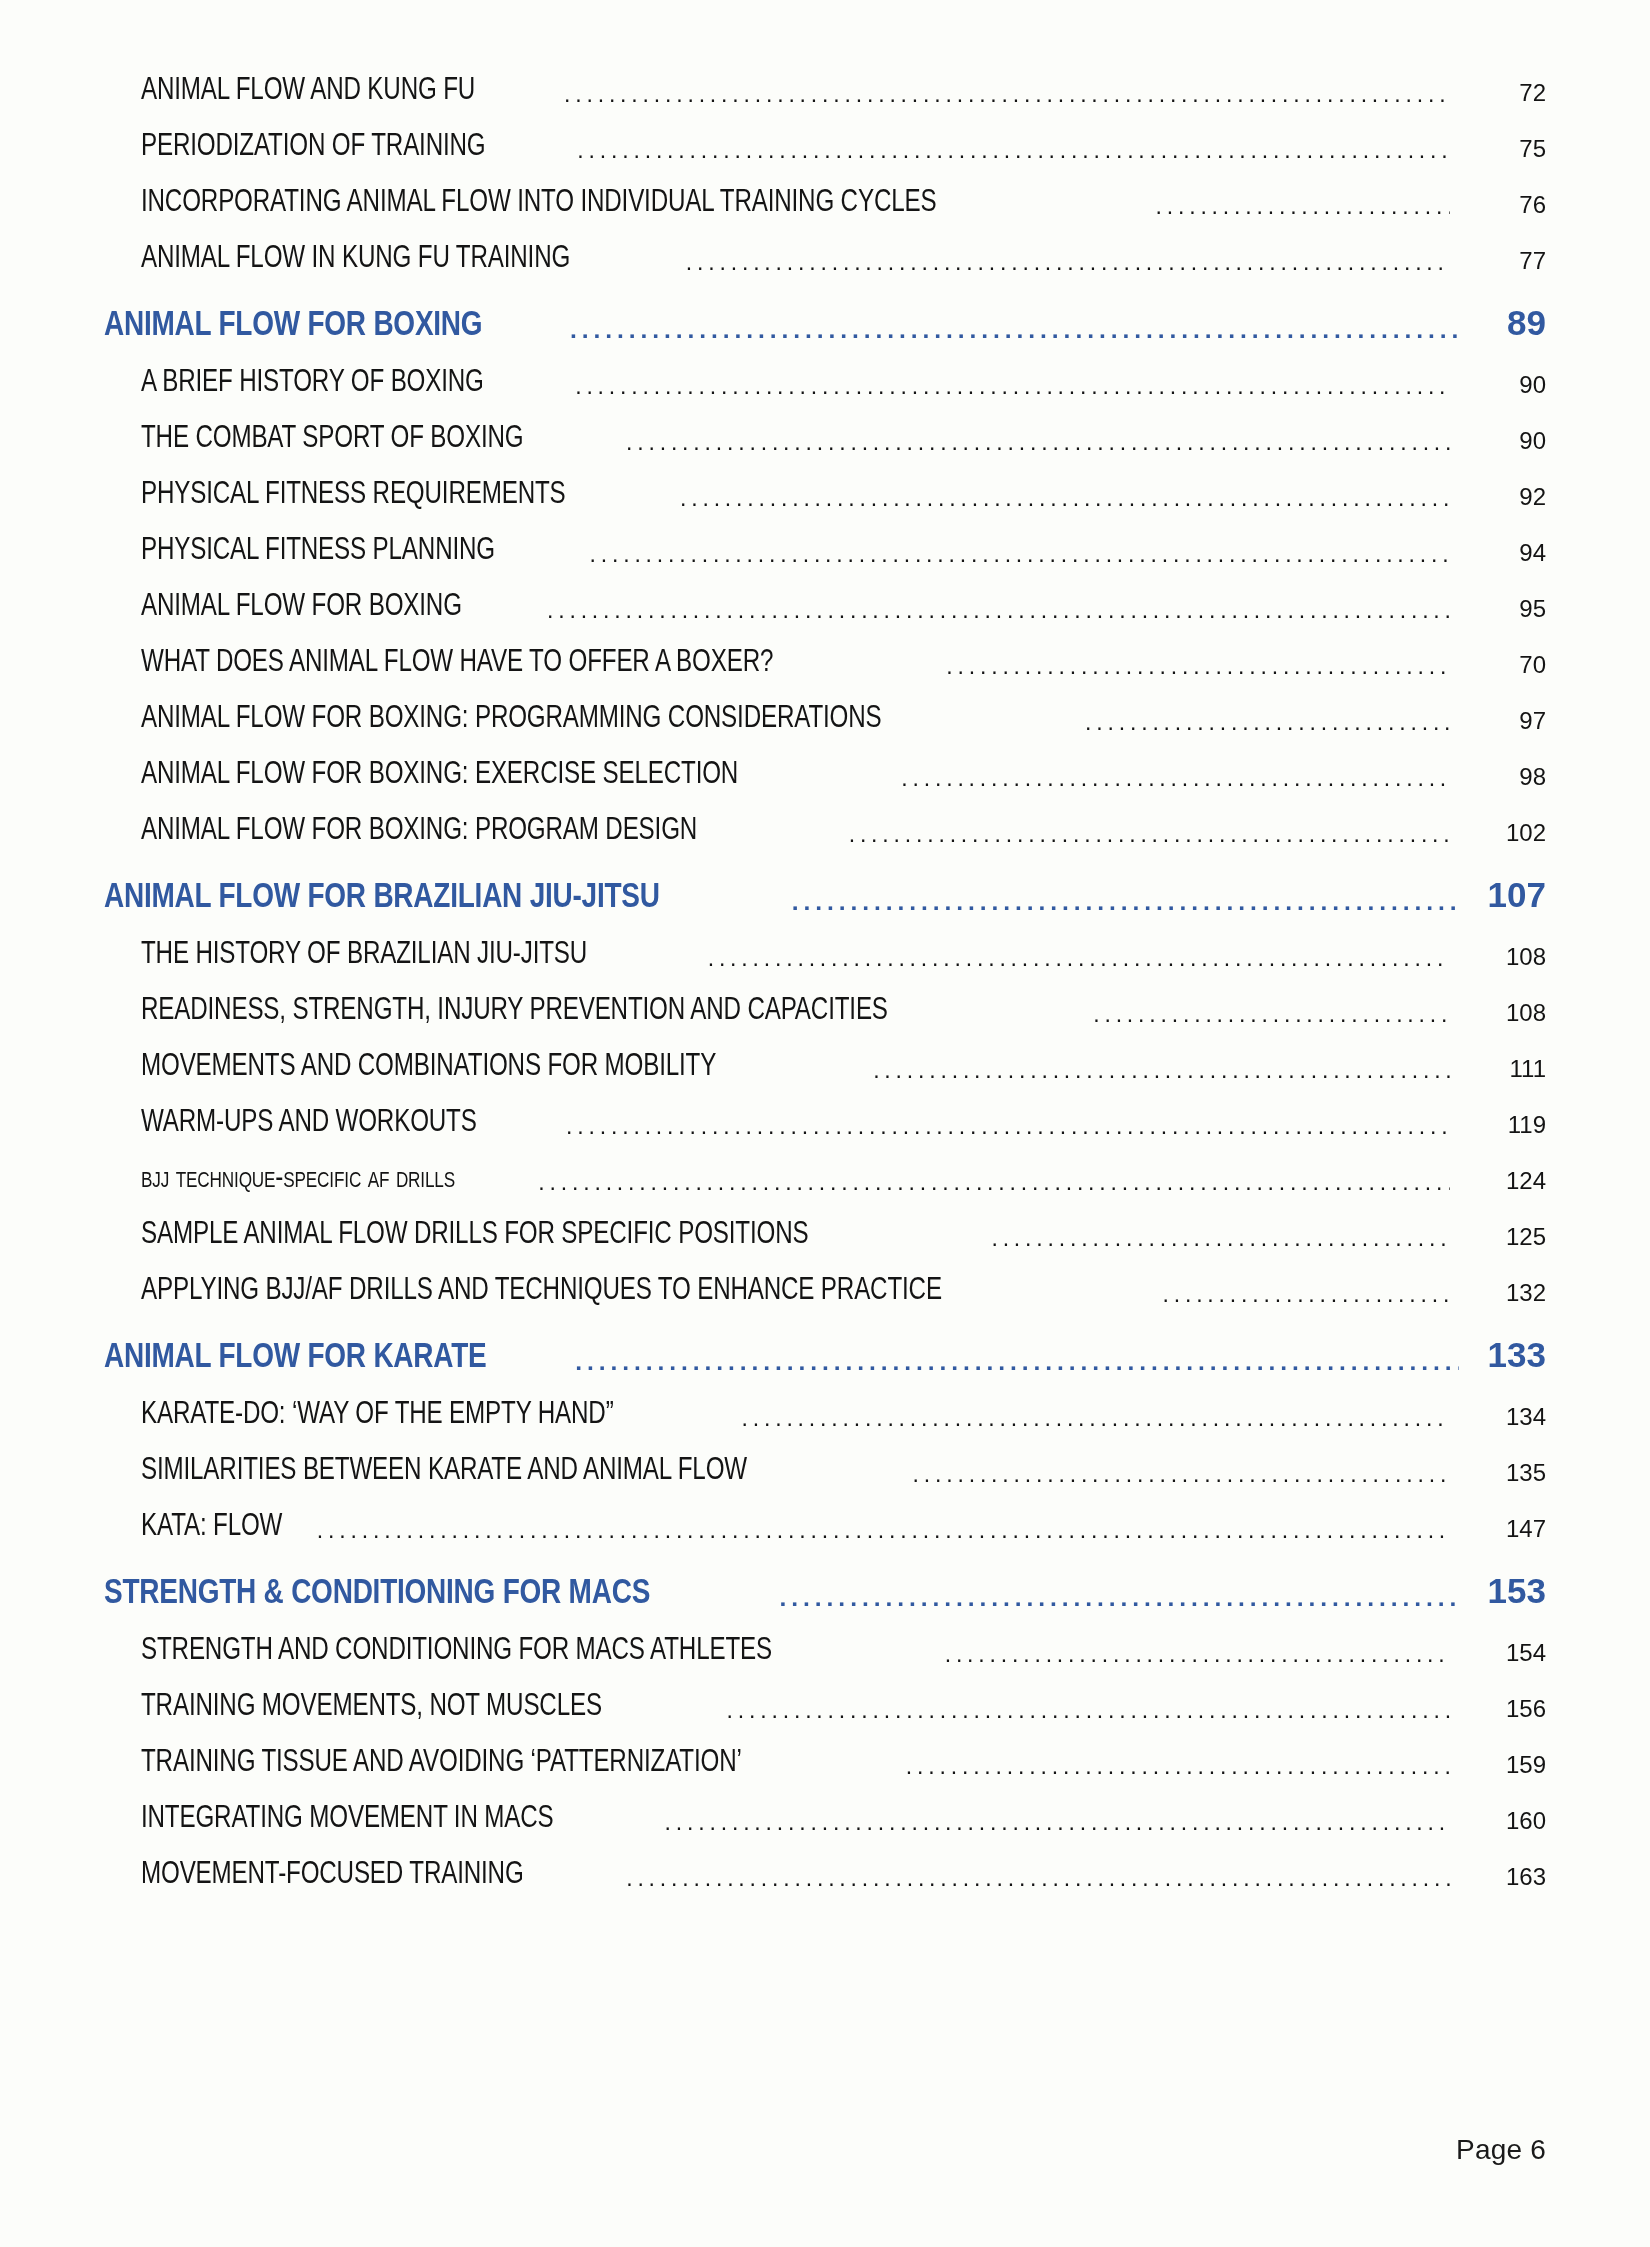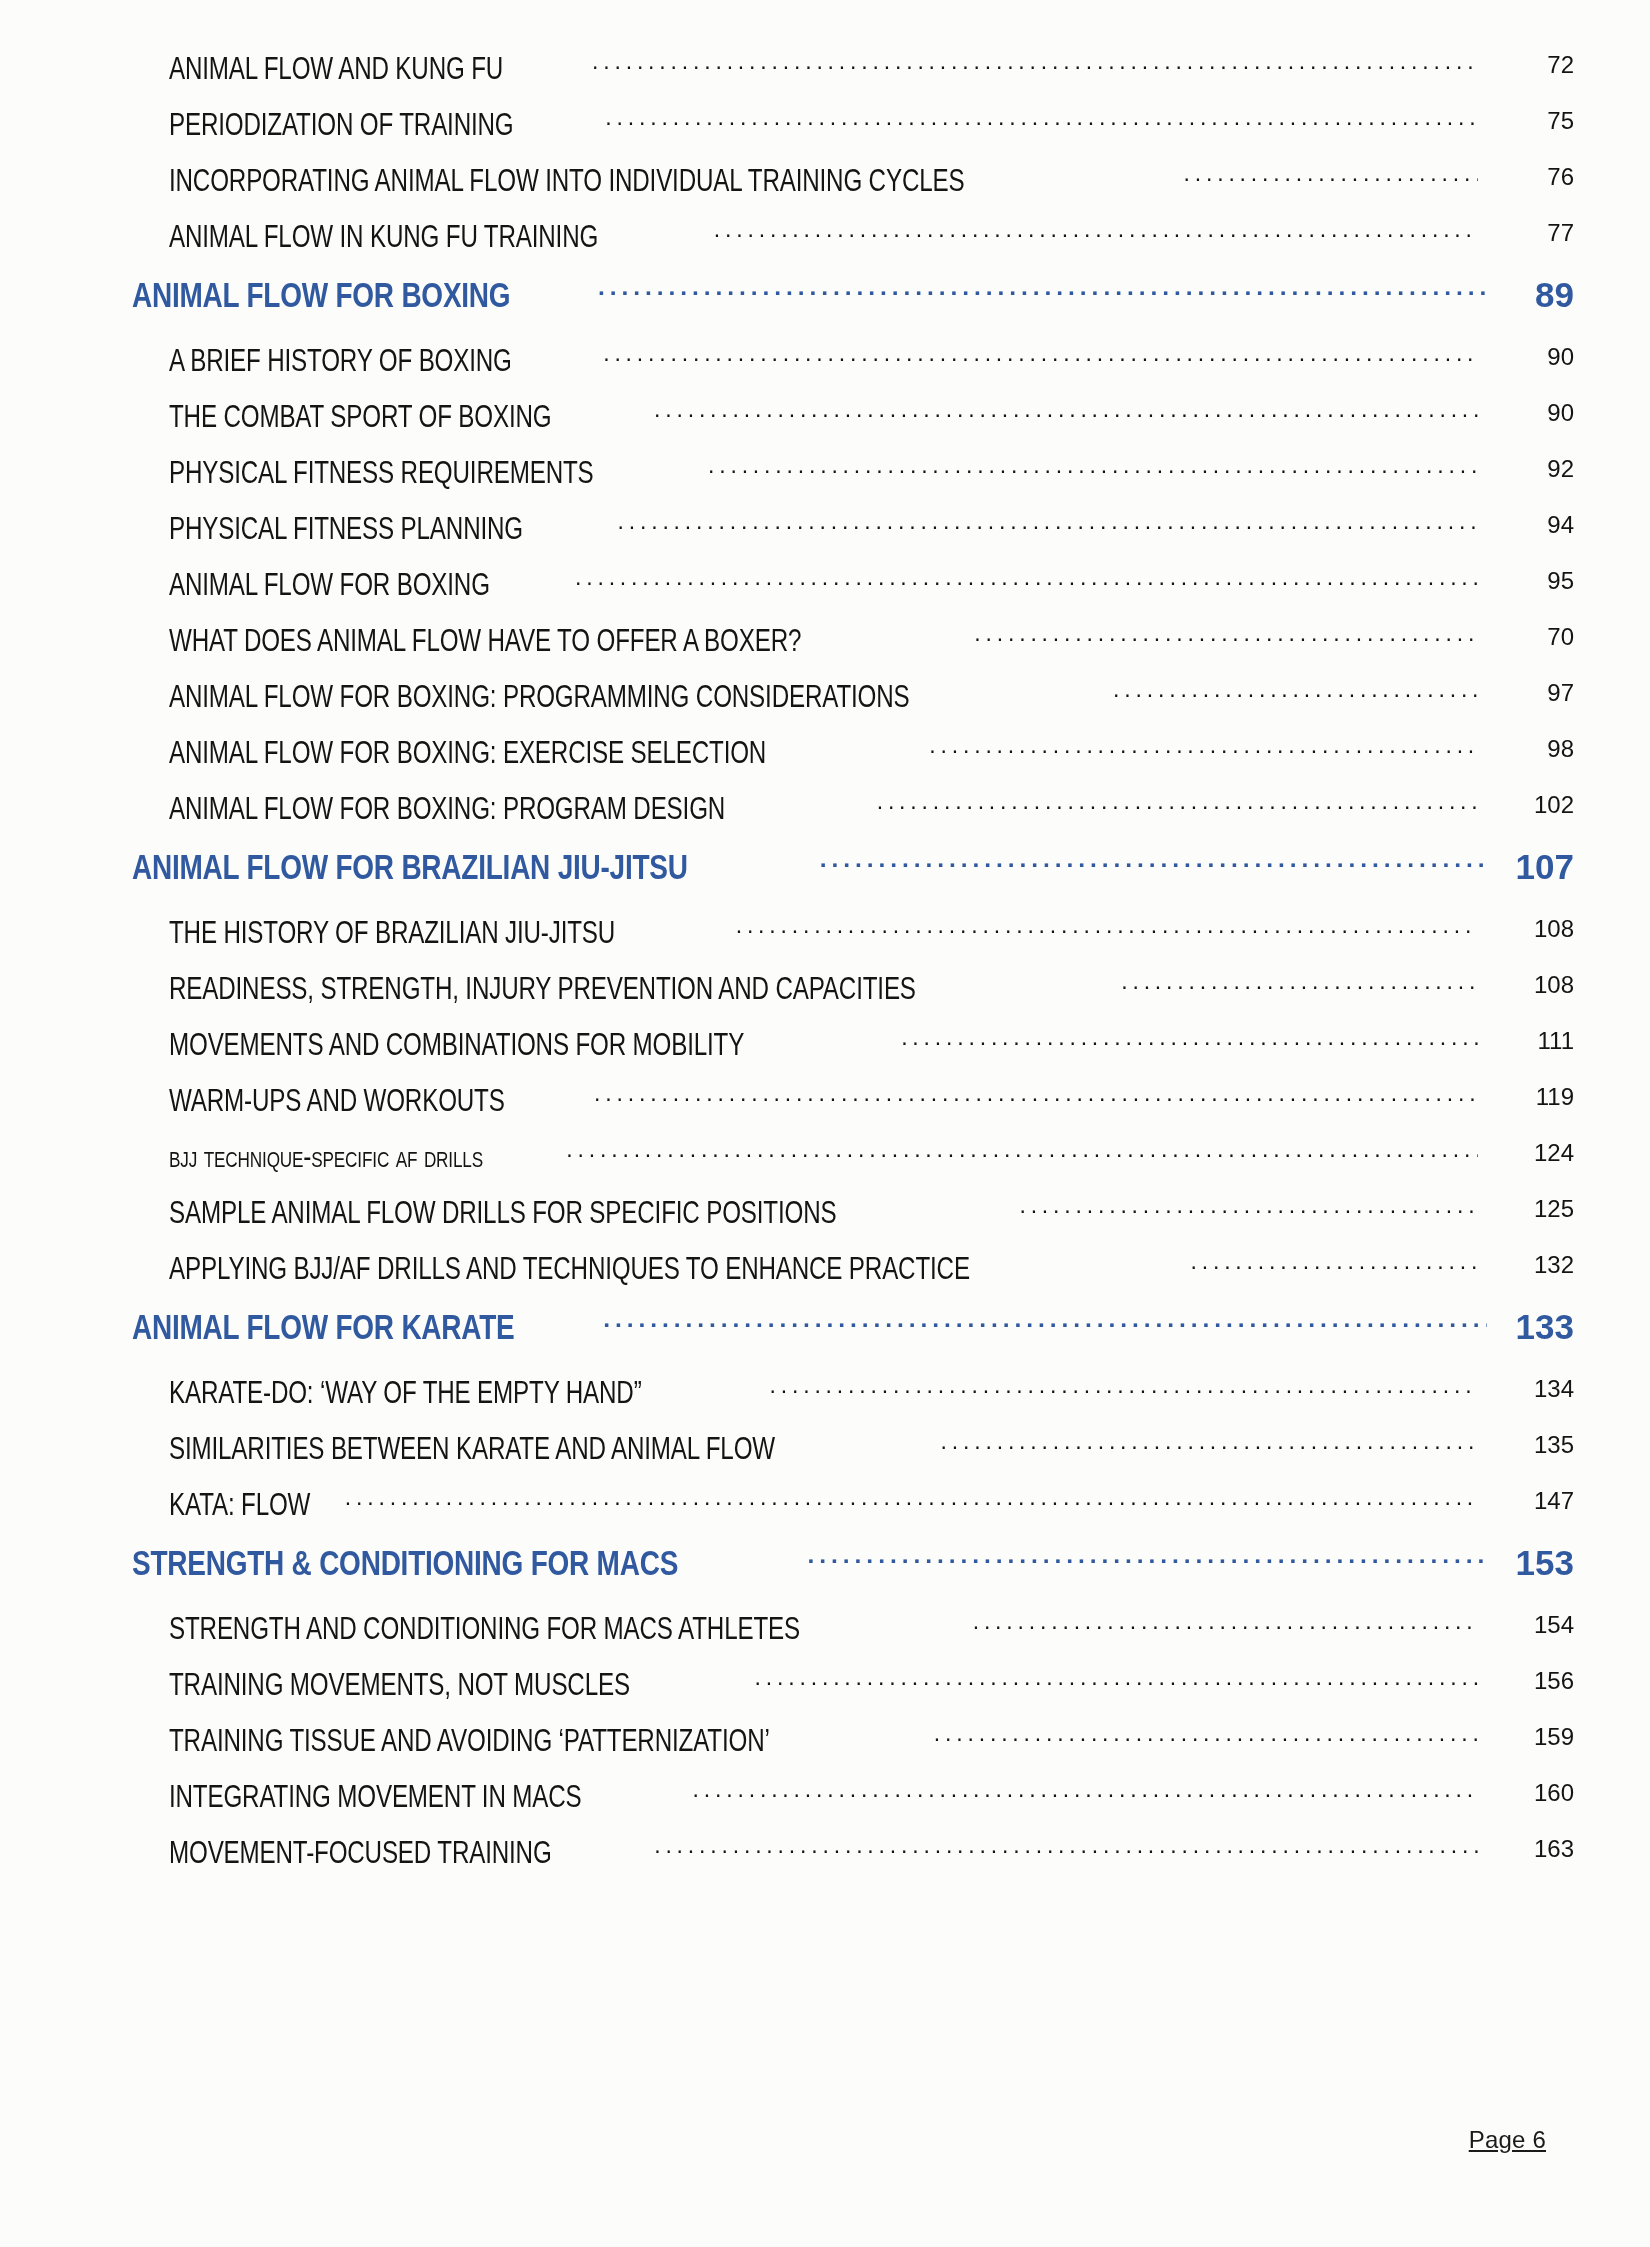--- a/index.html
+++ b/index.html
@@ -27,24 +27,23 @@
   }
 
   .toc {
     width: 100%;
     display: block;
   }
 
   
   .row {
     display: flex;
-    align-items: flex-start;
+    align-items: flex-end;
     width: 100%;
     box-sizing: border-box;
-    margin-left: 28px;
   }
 
   .row .label {
     white-space: nowrap;
     flex: 0 0 auto;
   }
 
   .row .leader {
     flex: 1 1 auto;
     overflow: hidden;
@@ -135,27 +134,26 @@
   .lvl2.smallcaps .label {
     font-variant: small-caps;
     text-transform: lowercase;
   }
 
   
   .footer {
     position: absolute;
     left: 104px;
     right: 104px;
-    bottom: 93px;
+    bottom: 81px;
     text-align: right;
     font-family: "Liberation Sans", sans-serif;
-    font-size: 24px;
+    font-size: 28px;
     color: #1a1a1a;
     letter-spacing: 0.2px;
-    text-decoration: underline;
   }
 </style>
 </head>
 <body>
 
 <div class="page">
   <div class="toc" id="toc-list">
       <div class="row lvl2">
         <span class="label keepcase">ANIMAL FLOW AND KUNG FU</span>
         <span class="leader"></span>

